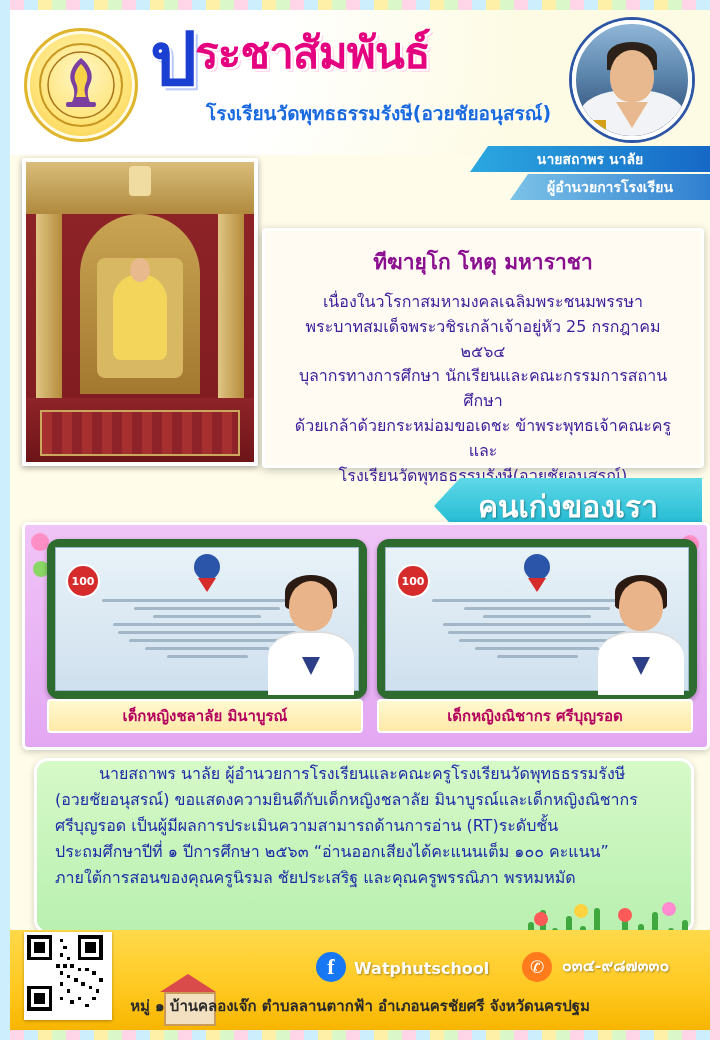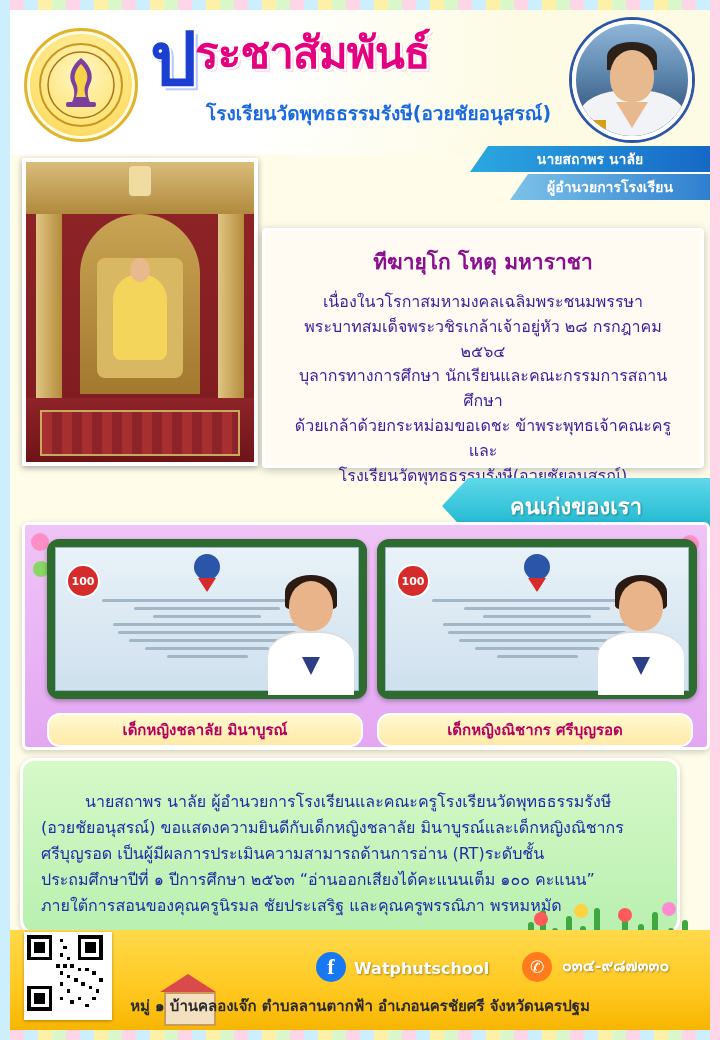--- a/index.html
+++ b/index.html
@@ -172,25 +172,25 @@
   }
   .msg-head{
     text-align:center;font-size:21px;font-weight:bold;color:#8a0f8f;margin-bottom:12px;
   }
   .msg-line{
     font-size:16px;color:#3d1d9b;line-height:1.55;text-align:center;
   }
 
   
   .ribbon{
-    position:absolute;right:0;top:468px;width:268px;height:56px;
+    position:absolute;right:8px;top:468px;width:268px;height:56px;
     background:linear-gradient(180deg,#5fd8e8 0%,#17b5cf 100%);
     clip-path:polygon(26px 0,100% 0,100% 100%,26px 100%,0 50%);
     display:flex;align-items:center;justify-content:center;
-    color:#ffffff;font-size:22px;font-weight:bold;
+    color:#ffffff;font-size:30px;font-weight:bold;
     text-shadow:1px 1px 2px rgba(0,0,0,.35);
   }
 
   
   .cert-panel{
     position:absolute;left:12px;top:512px;width:682px;height:222px;
     background:linear-gradient(180deg,#f0c4f7 0%,#e3a7f2 100%);
     border:3px solid #ffffff;border-radius:6px;
     box-shadow:0 2px 6px rgba(0,0,0,.2);
   }
@@ -241,36 +241,36 @@
     position:absolute;left:50%;bottom:0;transform:translateX(-50%);
     width:86px;height:62px;border-radius:40% 40% 0 0;background:#ffffff;
     border-top:2px solid #dcdcdc;
   }
   .student .tie{
     position:absolute;left:50%;bottom:20px;transform:translateX(-50%);
     width:0;height:0;border-left:9px solid transparent;border-right:9px solid transparent;
     border-top:18px solid #2c3e86;
   }
   .name-plate{
-    position:absolute;top:188px;width:312px;height:30px;
+    position:absolute;top:174px;width:312px;height:30px;
     background:linear-gradient(180deg,#fff9d0,#ffe9a8);
-    border:2px solid #ffffff;border-radius:13px;
+    border:2px solid #ffffff;border-radius:4px;
     display:flex;align-items:center;justify-content:center;
     font-size:15px;font-weight:bold;color:#b3005e;
   }
   .name-plate.left{left:22px}
   .name-plate.right{left:352px}
 
   
   .bottom-panel{
-    position:absolute;left:10px;top:748px;width:660px;height:176px;
+    position:absolute;left:24px;top:748px;width:660px;height:176px;
     background:linear-gradient(180deg,#d6f9c8 0%,#b9f0b0 100%);
     border:3px solid #ffffff;border-radius:14px;
     box-shadow:0 2px 6px rgba(0,0,0,.2);
-    padding:28px 18px;box-sizing:border-box;
+    padding:0 18px;box-sizing:border-box;
   }
   .bp-line{
     font-size:16px;color:#1f2ca8;line-height:1.62;
   }
 
   
   .footer{
     position:absolute;left:0;bottom:0;width:700px;height:100px;
     background:linear-gradient(180deg,#ffd94a 0%,#ffc820 60%,#f7b500 100%);
   }
@@ -368,21 +368,21 @@
         <div class="figure"></div>
         <div class="head"></div>
         <div class="floor"></div>
         <div class="carpet"></div>
       </div>
     </div>
 
     <div class="msg-box">
       <div class="msg-head">ทีฆายุโก  โหตุ  มหาราชา</div>
       <div class="msg-line">เนื่องในวโรกาสมหามงคลเฉลิมพระชนมพรรษา</div>
-      <div class="msg-line">พระบาทสมเด็จพระวชิรเกล้าเจ้าอยู่หัว ๒๘ กรกฎาคม ๒๕๖๔</div>
+      <div class="msg-line">พระบาทสมเด็จพระวชิรเกล้าเจ้าอยู่หัว 25 กรกฎาคม ๒๕๖๔</div>
       <div class="msg-line">บุลากรทางการศึกษา  นักเรียนและคณะกรรมการสถานศึกษา</div>
       <div class="msg-line">ด้วยเกล้าด้วยกระหม่อมขอเดชะ ข้าพระพุทธเจ้าคณะครูและ</div>
       <div class="msg-line">โรงเรียนวัดพุทธธรรมรังษี(อวยชัยอนุสรณ์)</div>
     </div>
 
     <div class="ribbon">คนเก่งของเรา</div>
 
     <div class="cert-panel">
 
       <div class="floral" style="left:2px;top:2px">

